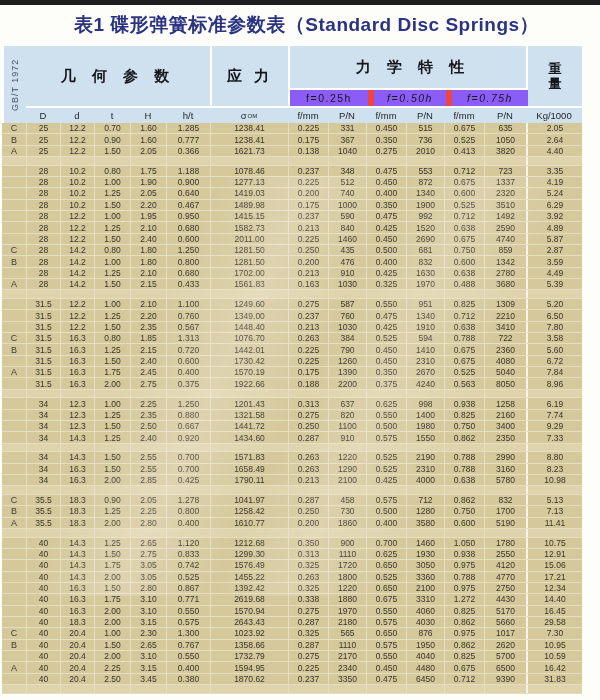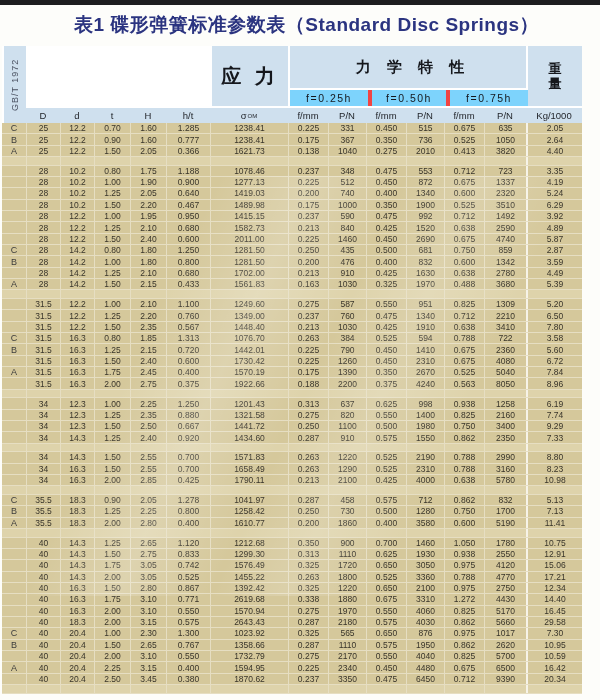--- a/index.html
+++ b/index.html
@@ -15,31 +15,31 @@
   .gb { width:24px; height:77px; background:#cfe0ee; border-right:2px solid #fff;
     display:flex; align-items:center; justify-content:center;
     writing-mode:vertical-rl; transform:rotate(180deg);
     font-size:9px; color:#4a5161; letter-spacing:1px; }
   .thead-right { width:556px; }
   .h-top { display:grid; grid-template-columns:184px 78px 238px 56px;
     grid-template-rows:42px 18px; }
   .h-cell { background:#cfe0ee; display:flex; align-items:center; justify-content:center;
     color:#15171c; }
   .h-geo   { grid-column:1; grid-row:1/3; font-size:15px; font-weight:700; letter-spacing:6px; }
-  .h-sigma { grid-column:2; grid-row:1/3; font-size:20px; font-weight:700; letter-spacing:4px;
+  .h-sigma { grid-column:2; grid-row:1/3; font-size:15px; font-weight:700; letter-spacing:4px;
     border-left:2px solid #fff; }
   .h-mech  { grid-column:3; grid-row:1; font-size:15px; font-weight:700; letter-spacing:6px;
     border-left:2px solid #fff;padding-left:10px; }
   .h-weight{ grid-column:4; grid-row:1/3; border-left:2px solid #fff;
     flex-direction:column; font-size:13px; font-weight:700; line-height:15px; }
   .h-frow  { grid-column:3; grid-row:2; display:grid; grid-template-columns:78px 78px 82px;
     border-left:2px solid #fff; border-top:2px solid #fff; }
-  .h-f { background:#7dd3fc; display:flex; align-items:center; justify-content:center;
+  .h-f { background:#8b5cf6; display:flex; align-items:center; justify-content:center;
     font-size:10.5px; color:#15171c; letter-spacing:1.5px; }
-  .h-f + .h-f { border-left:4px solid #ef4444; }
+  .h-f + .h-f { border-left:6px solid #ef4444;font-style:italic; }
   .h-cols { display:grid; border-top:2px solid #fff; height:17px;
     grid-template-columns:34px 34px 36px 36px 44px 78px 40px 38px 40px 38px 40px 42px 56px; }
   .h-col { background:#cfe0ee; display:flex; align-items:center; justify-content:center;
     font-size:9.5px; color:#23262c; }
   .h-col sub { font-size:6px; margin-left:1px; }
 
   
   .tbody { width:580px; }
   .row { display:grid;
     grid-template-columns:24px 34px 34px 36px 36px 44px 78px 40px 38px 40px 38px 40px 42px 56px;
@@ -62,20 +62,21 @@
 
 <div class="top-bar"></div>
 
 <div class="page-title">表1  碟形弹簧标准参数表（Standard Disc Springs）</div>
 
 <div class="table">
   <div class="thead">
     <div class="gb">GB/T 1972</div>
     <div class="thead-right">
       <div class="h-top">
+        <div class="h-cell h-geo">几 何 参 数</div>
         <div class="h-cell h-sigma">应 力</div>
         <div class="h-cell h-mech">力 学 特 性</div>
         <div class="h-cell h-weight">
           <span>重</span>
           <span>量</span>
         </div>
         <div class="h-frow">
           <div class="h-f">f=0.25h</div>
           <div class="h-f">f=0.50h</div>
           <div class="h-f">f=0.75h</div>
@@ -909,21 +910,21 @@
         <div class="cell c2">2.50</div>
         <div class="cell c3">3.45</div>
         <div class="cell c4">0.380</div>
         <div class="cell c5">1870.62</div>
         <div class="cell c6">0.237</div>
         <div class="cell c7">3350</div>
         <div class="cell c8">0.475</div>
         <div class="cell c9">6450</div>
         <div class="cell c10">0.712</div>
         <div class="cell c11">9390</div>
-        <div class="cell c12">20.34</div>
+        <div class="cell c12">31.83</div>
       </div>
       <div class="row sep-row">
         <div class="cell grade"></div>
         <div class="cell c0"></div>
         <div class="cell c1"></div>
         <div class="cell c2"></div>
         <div class="cell c3"></div>
         <div class="cell c4"></div>
         <div class="cell c5"></div>
         <div class="cell c6"></div>

